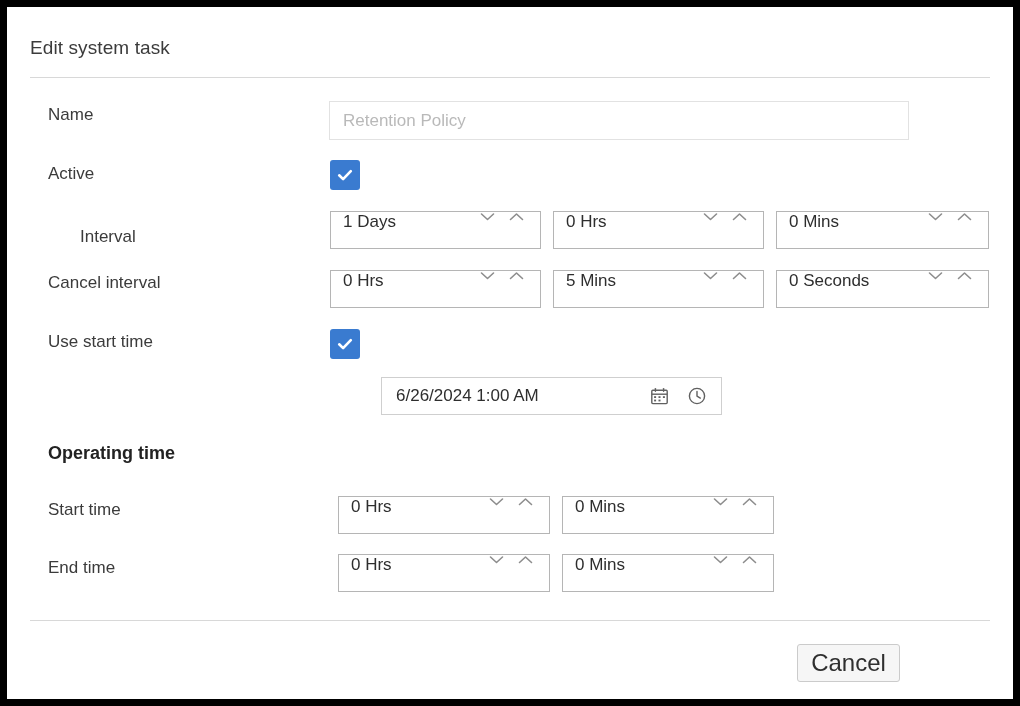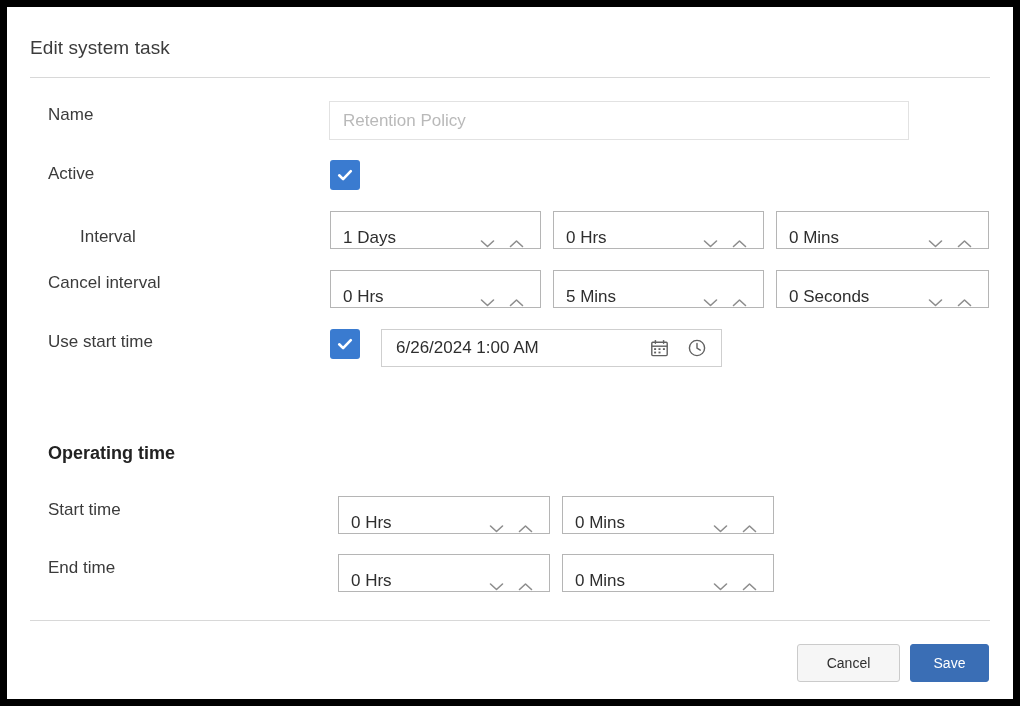--- a/index.html
+++ b/index.html
@@ -87,21 +87,21 @@
   .checkbox svg { display:block; }
 
   
   .spinner {
     position: absolute;
     box-sizing: border-box;
     height: 38px;
     background: #ffffff;
     border: 1px solid #b5b5b5;
     display: flex;
-    align-items: flex-end;
+    align-items: flex-start;
   }
   .spinner .sp-value {
     flex: 1 1 auto;
     padding-left: 12px;
     font-size: 17px;
     color: #2e2e2e;
     white-space: nowrap;
     overflow: hidden;
   }
   .spinner .sp-arrows {
@@ -126,20 +126,21 @@
 
   
   .datetime {
     position: absolute;
     box-sizing: border-box;
     height: 38px;
     background: #ffffff;
     border: 1px solid #cfcfcf;
     display: flex;
     align-items: center;
+    margin-top: 48px;
   }
   .datetime .dt-value {
     flex: 1 1 auto;
     padding-left: 14px;
     font-size: 17px;
     color: #2e2e2e;
     white-space: nowrap;
   }
   .datetime .dt-icons {
     flex: 0 0 auto;
@@ -169,21 +170,21 @@
     background: #d8d8d8;
   }
   .btn {
     position: absolute;
     box-sizing: border-box;
     height: 38px;
     border-radius: 3px;
     display: flex;
     align-items: center;
     justify-content: center;
-    font-size: 14px;
+    font-size: 24px;
     white-space: nowrap;
   }
   .btn-cancel {
     background: #f6f6f6;
     border: 1px solid #cbcbcb;
     color: #2f2f2f;
   }
   .btn-save {
     background: #3a6eb5;
     border: 1px solid #3a6eb5;
@@ -359,16 +360,15 @@
             <path d="M1.5 2 L7.5 7.5 L13.5 2"></path>
           </svg>
         <svg class="chev" viewBox="0 0 15 9">
             <path d="M1.5 7.5 L7.5 2 L13.5 7.5"></path>
           </svg>
       </span>
     </div>
 
     <div class="footer-rule"></div>
     <div class="btn btn-cancel" style="left:790px; top:637px; width:103px;">Cancel</div>
-    <div class="btn btn-save" style="left:903px; top:637px; width:79px;">Save</div>
 
   </div>
 </div>
 
 </body></html>

